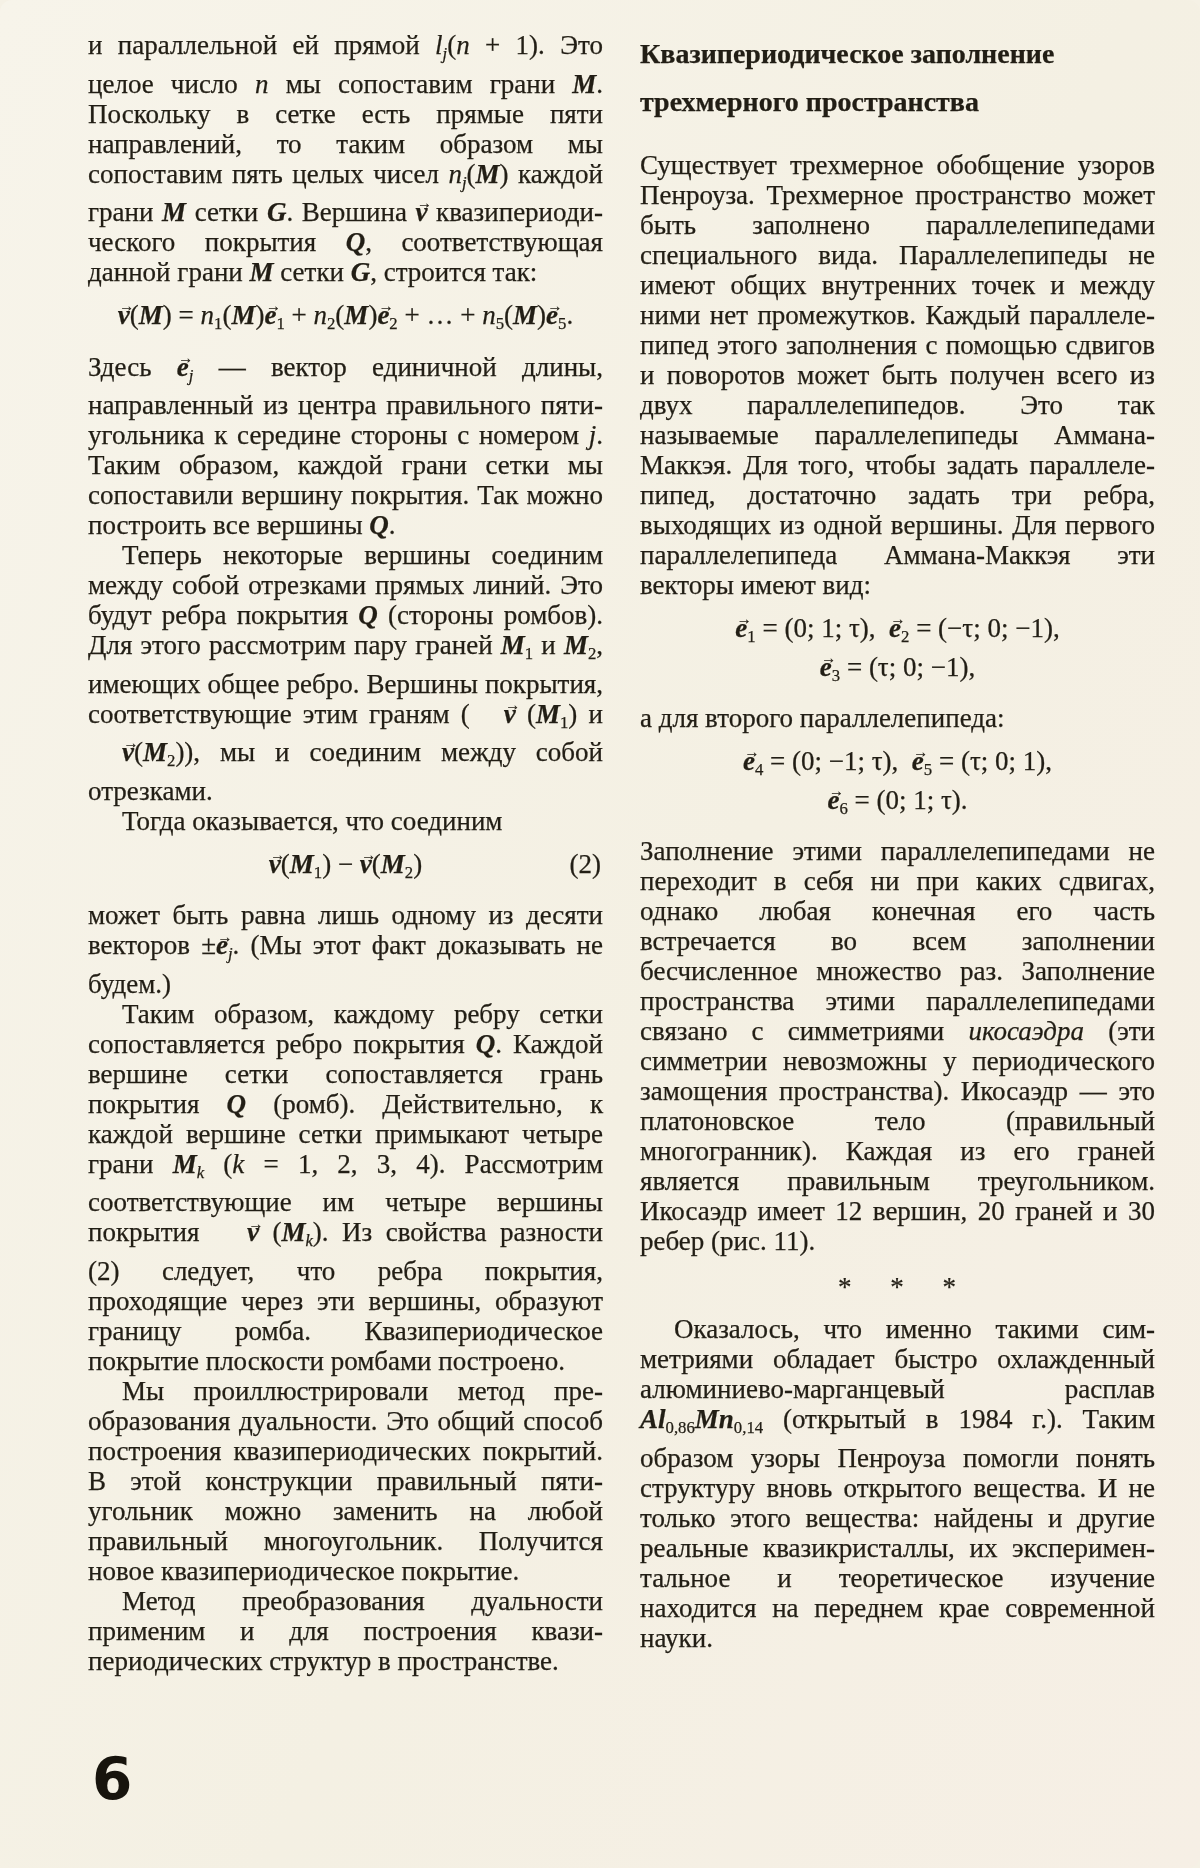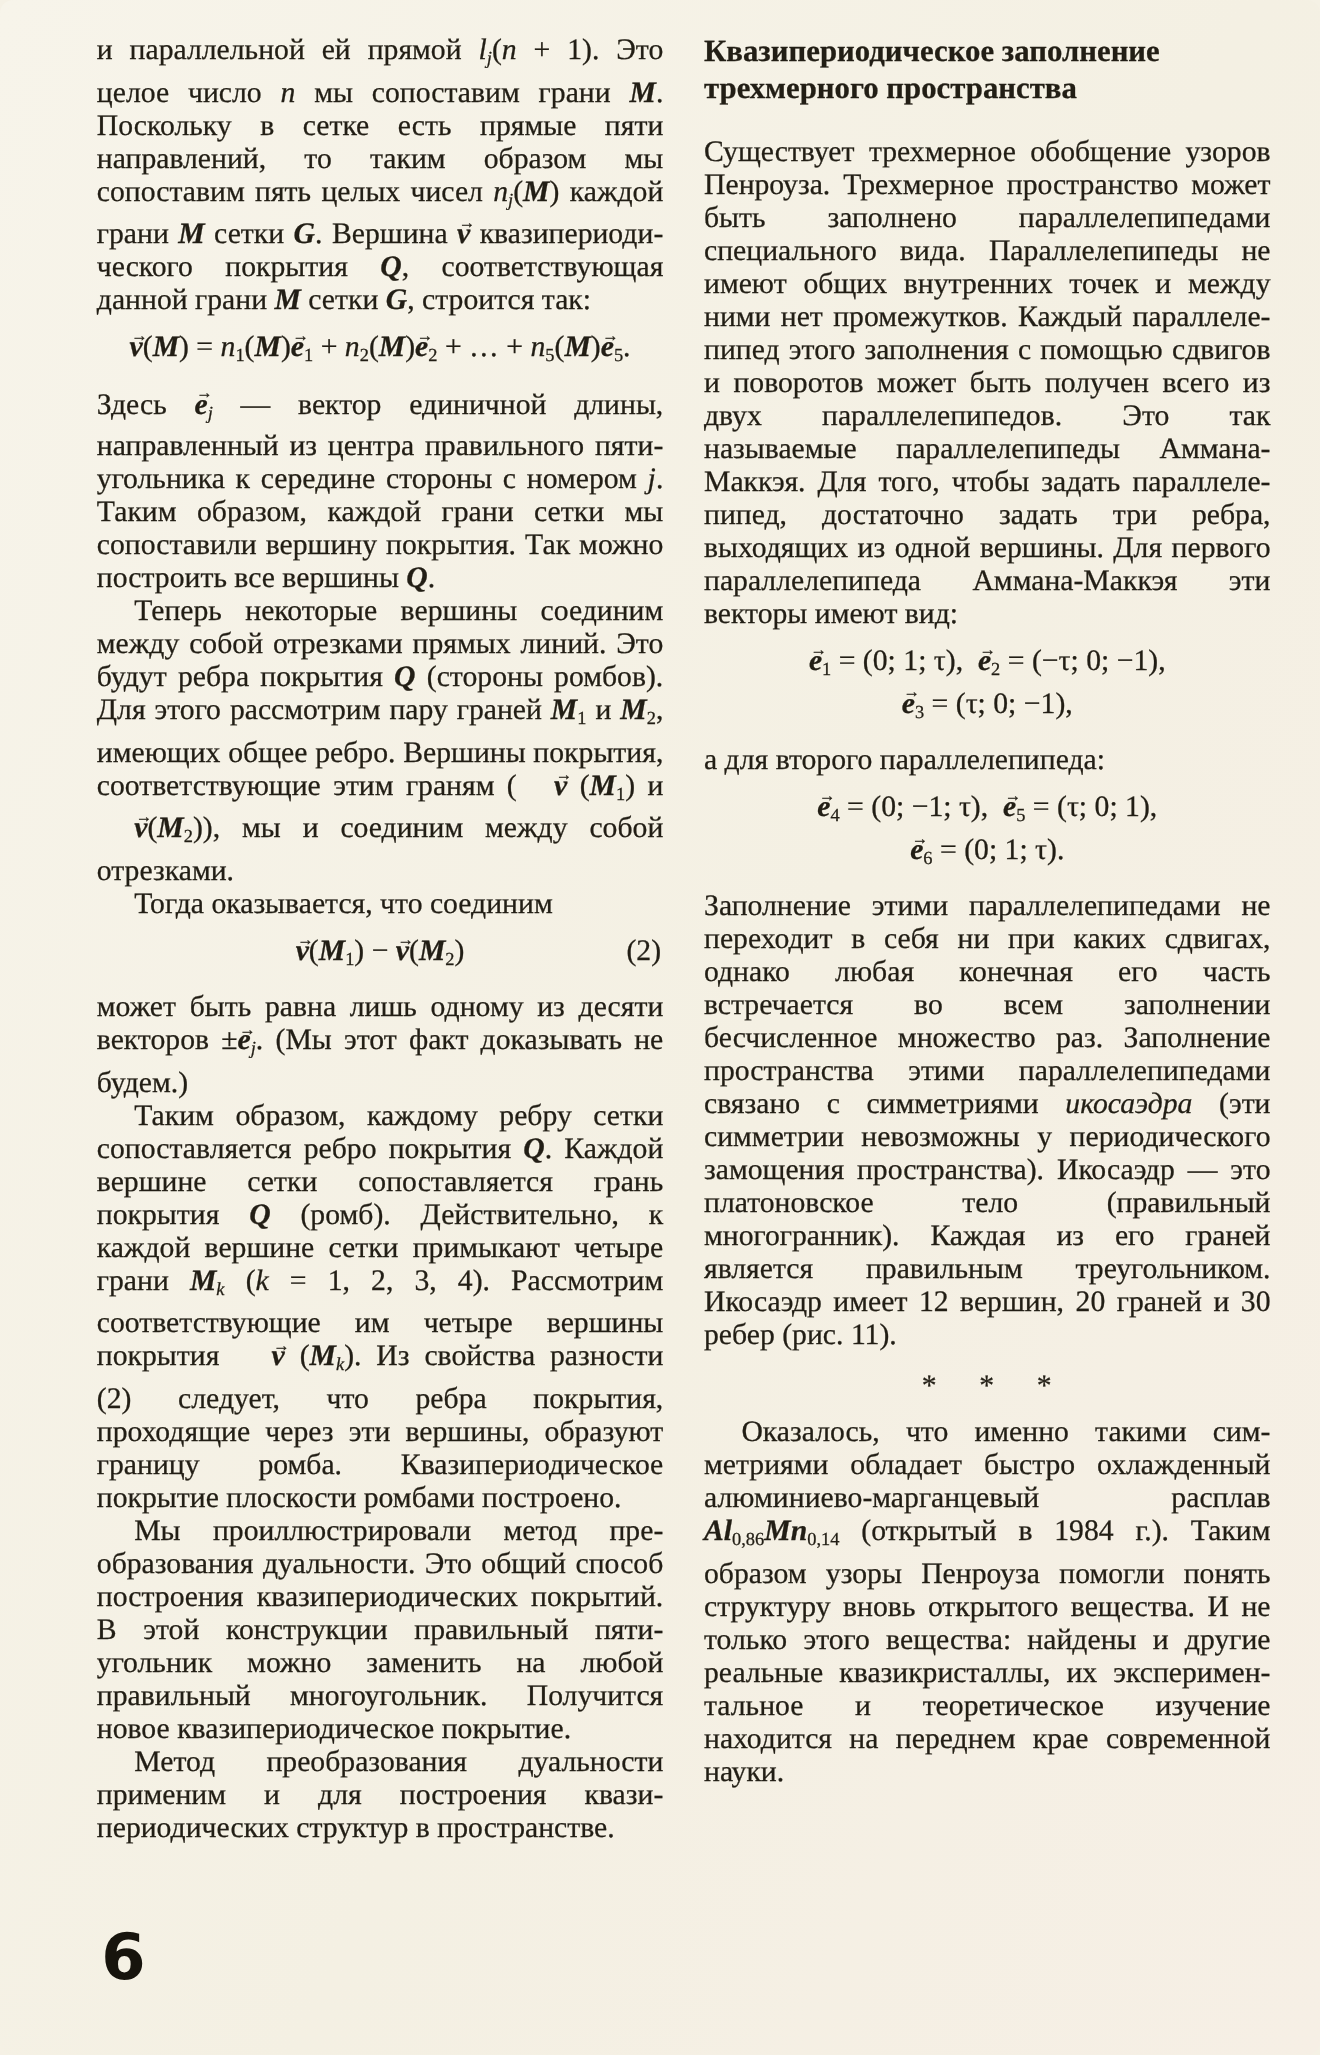--- a/index.html
+++ b/index.html
@@ -19,21 +19,21 @@
     font-size:27px; line-height:30px;
     text-align:justify;
     -webkit-text-stroke:0.25px;
   }
   .col-left  { left:88px; }
   .col-right { left:640px; }
   .para { margin:0; }
   .para.indent { text-indent:34px;font-family:Liberation Serif, serif; }
   .heading {
     margin:0 0 24px 0;
-    font-size:28px; line-height:34px; font-weight:bold;
+    font-size:28px; line-height:48px; font-weight:bold;
     text-align:left;
   }
   .formula {
     position:relative; margin:13px 0; text-align:center;
     font-size:27px; line-height:31px;
   }
   .fline { display:block; }
   .eqnum { position:absolute; right:2px; top:0; }
   .separator {
     text-align:center; word-spacing:30px; margin:16px 0 12px 0;

